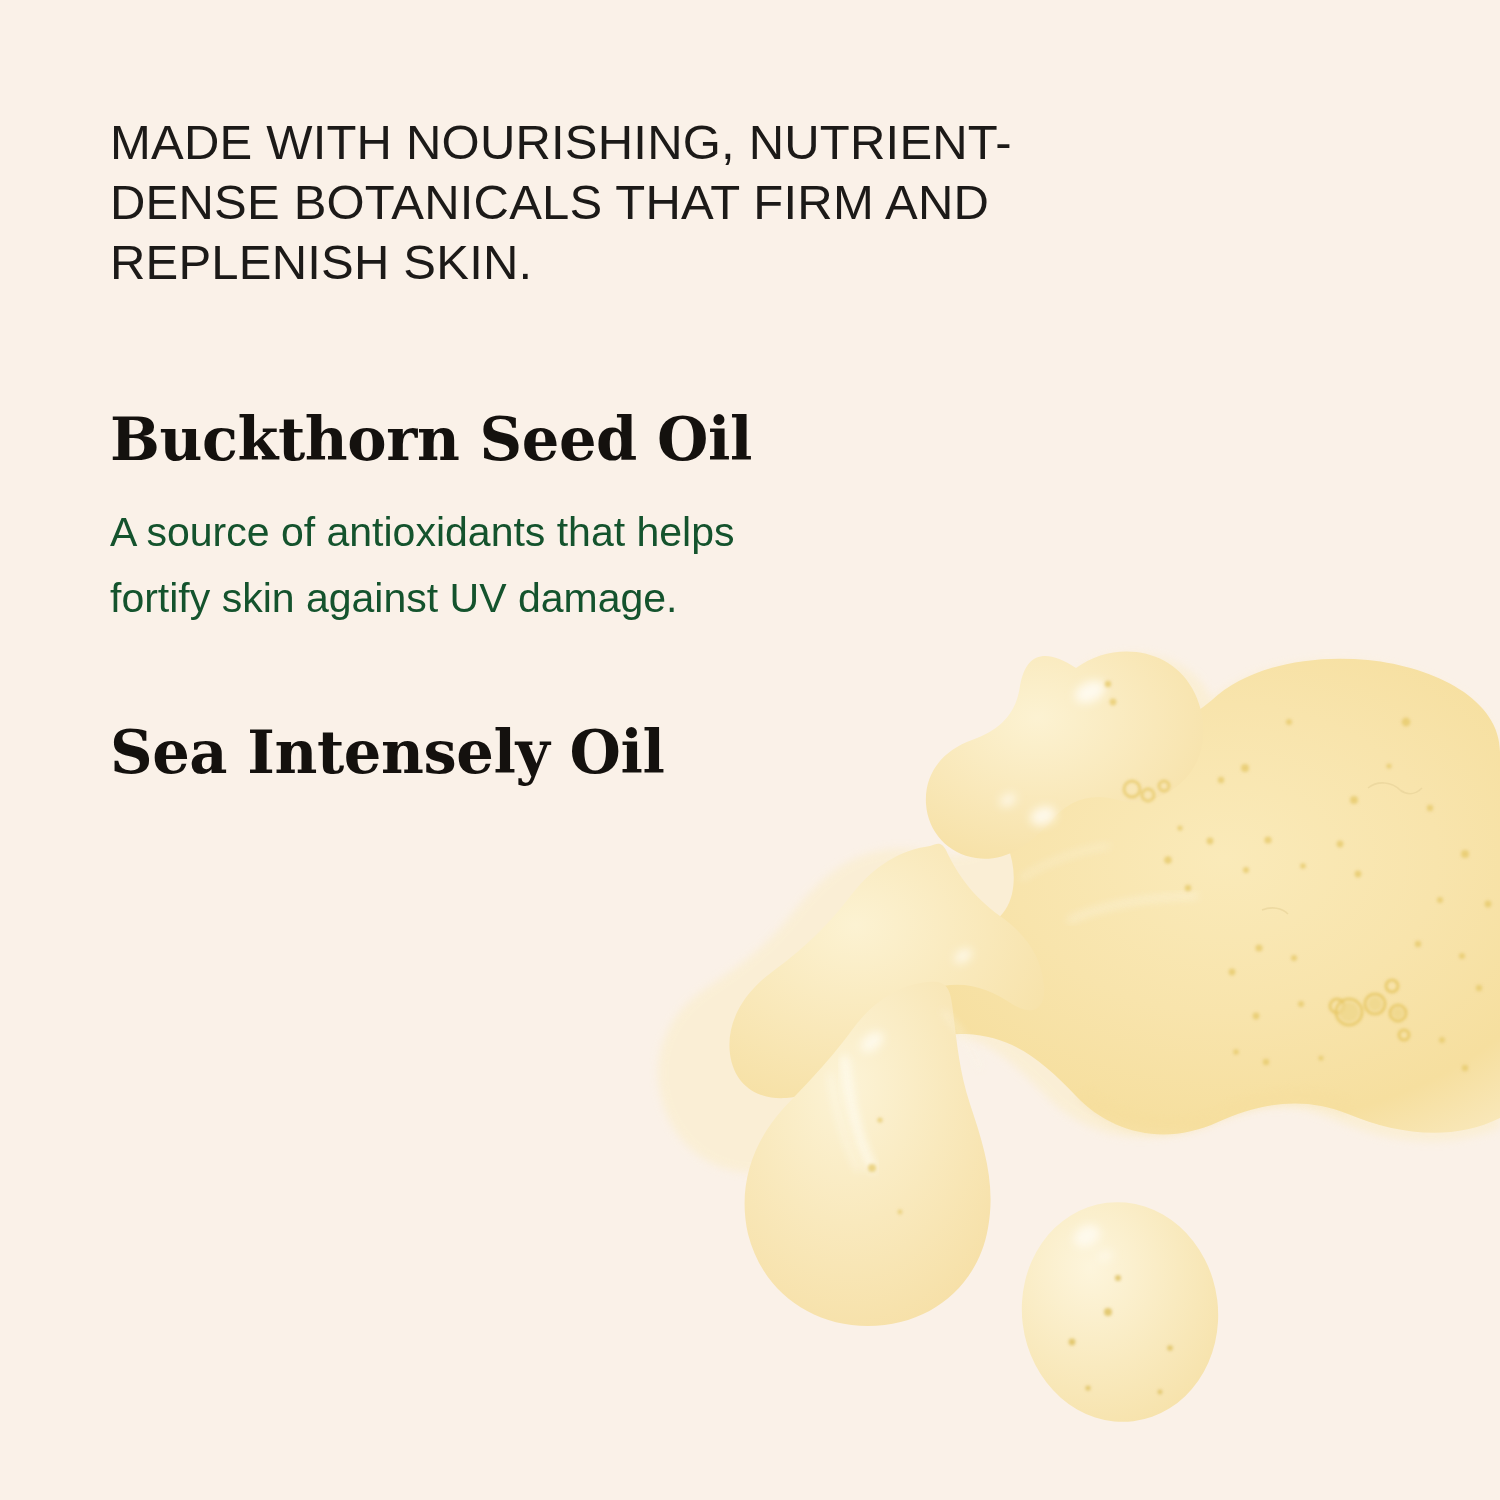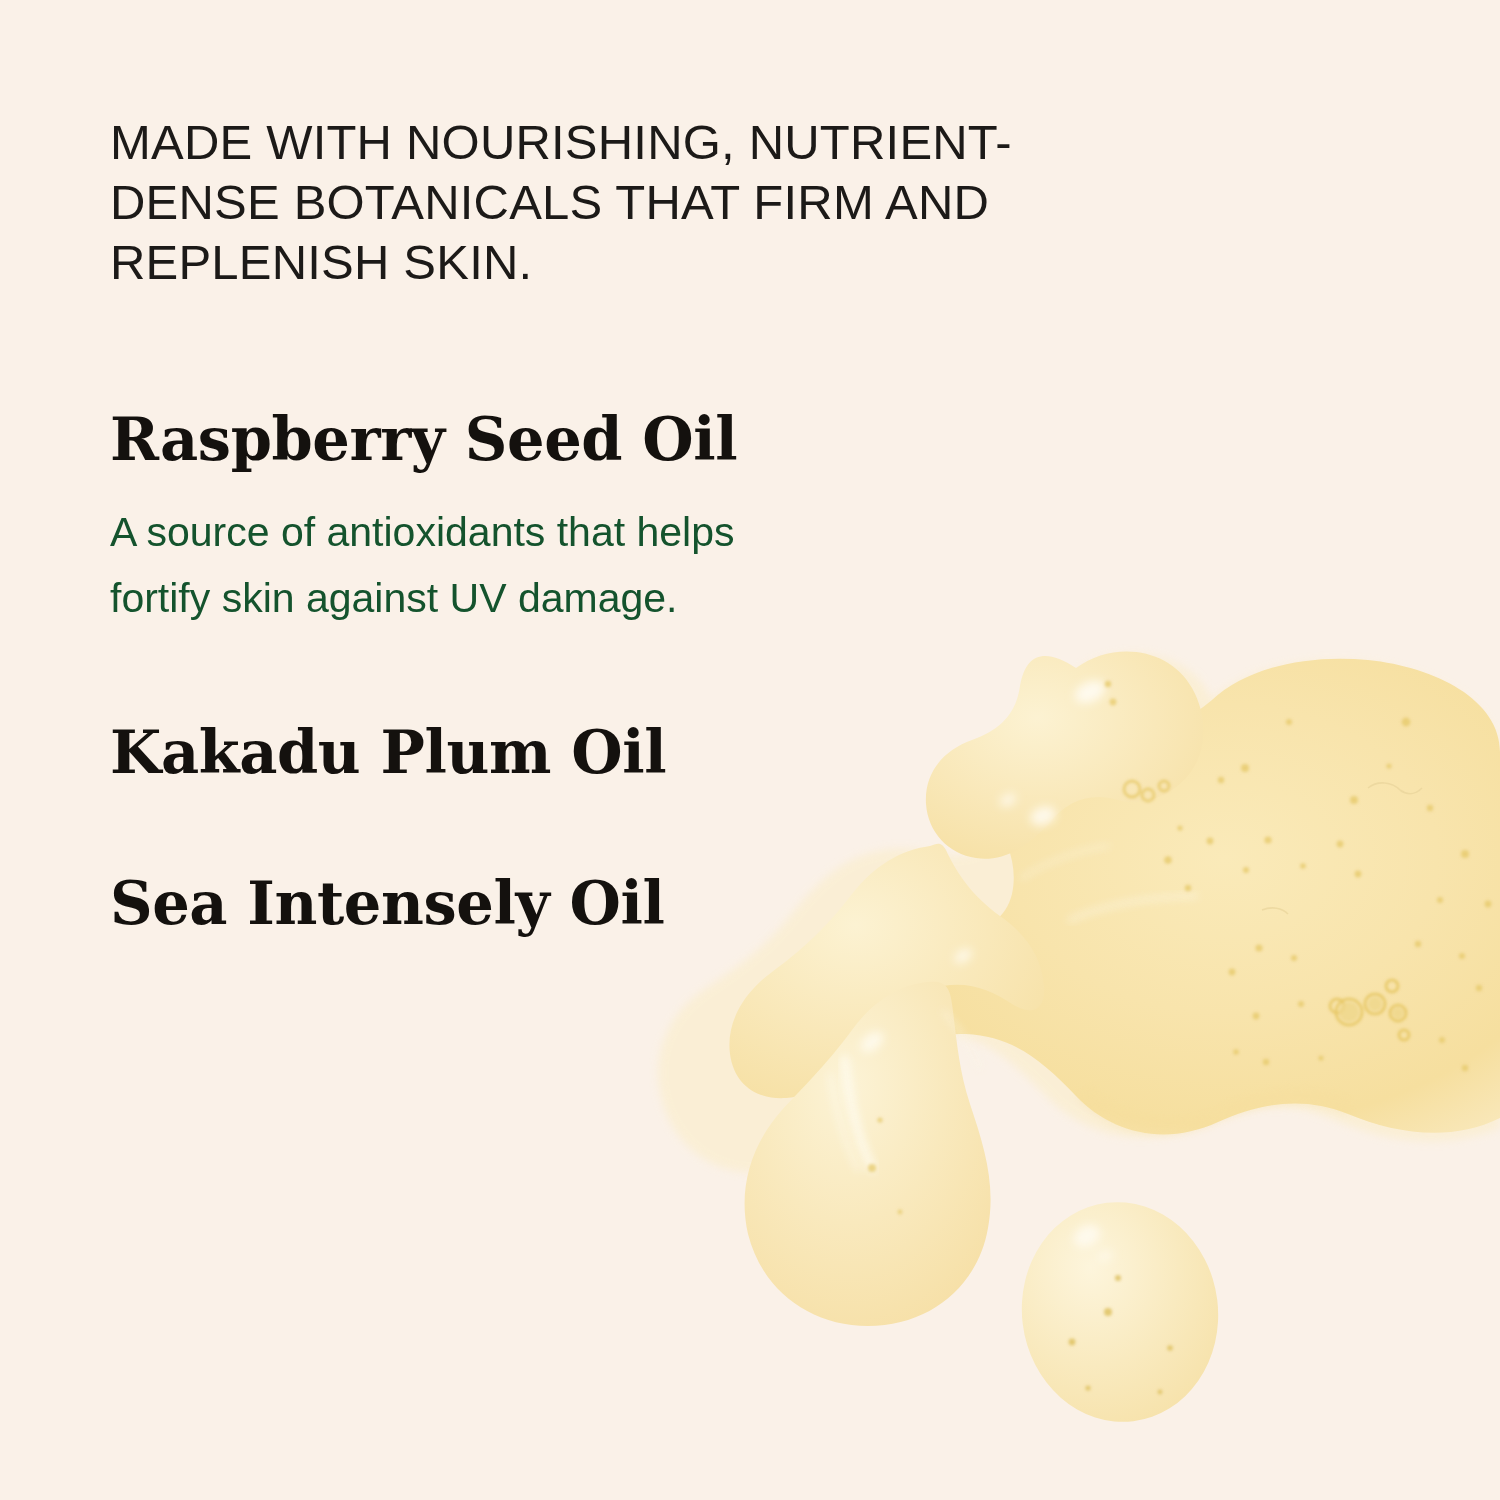--- a/index.html
+++ b/index.html
@@ -311,27 +311,26 @@
 
   <div id="content">
 
     <h1 id="intro-heading">MADE WITH NOURISHING, NUTRIENT-
 DENSE BOTANICALS THAT FIRM AND
 REPLENISH SKIN.</h1>
 
     <div id="ingredient-list">
 
       <div class="ingredient-block">
-        <h2 class="ingredient-name">Raspberry Seed Oil</h2>
+        <h2 class="ingredient-name">Buckthorn Seed Oil</h2>
         <p class="ingredient-desc">A source of antioxidants that helps
 fortify skin against UV damage.</p>
       </div>
 
       <div class="ingredient-block">
-        <h2 class="ingredient-name">Kakadu Plum Oil</h2>
       </div>
 
       <div class="ingredient-block">
         <h2 class="ingredient-name">Sea Intensely Oil</h2>
       </div>
 
     </div>
   </div>
 
 </div>

